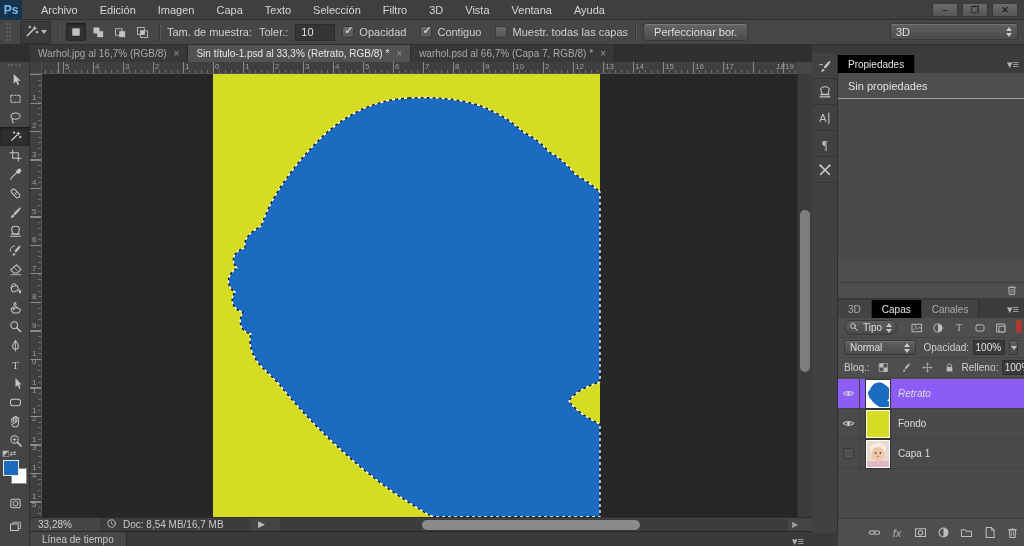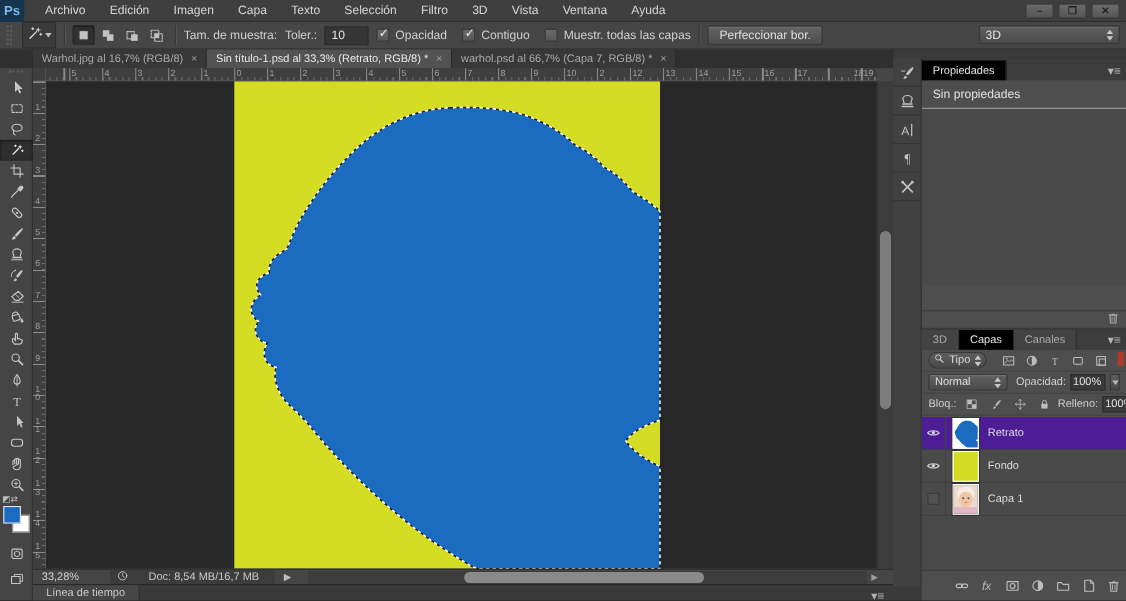--- a/index.html
+++ b/index.html
@@ -81,21 +81,21 @@
   .rnum{position:absolute;color:#9e9e9e;font-size:8px;line-height:8px;}
   #pasteboard{position:absolute;left:42px;top:74px;width:755px;height:443px;background:#272727;}
   #canvas-svg{position:absolute;left:213px;top:74px;overflow:visible;}
   #vscroll{position:absolute;left:797px;top:74px;width:15px;height:443px;background:#3c3c3c;border-left:1px solid #2e2e2e;}
   #vscroll .thumb{position:absolute;left:2px;top:136px;width:10px;height:162px;background:#7d7d7d;border-radius:6px;}
 
   
   #statusbar{position:absolute;left:30px;top:517px;width:782px;height:14px;background:#454545;border-top:1px solid #2c2c2c;font-size:10px;}
   #status-zoom{position:absolute;left:8px;top:1px;color:#d0d0d0;}
   #doc-box{position:absolute;left:70px;top:0px;width:150px;height:13px;background:#3c3c3c;border-radius:2px;
-           display:flex;align-items:center;gap:18px;padding:0 6px;color:#cicic1;}
+           display:flex;align-items:center;gap:6px;padding:0 6px;color:#cicic1;}
   #doc-box span{color:#c9c9c9;}
   #status-flyout{position:absolute;left:228px;top:1px;color:#bdbdbd;font-size:9px;}
   #hscroll{position:absolute;left:250px;top:1px;width:508px;height:12px;background:#3c3c3c;border-radius:2px;}
   #hscroll .thumb{position:absolute;left:142px;top:1px;width:218px;height:10px;background:#8a8a8a;border-radius:5px;}
   #hscroll-arrow{position:absolute;left:762px;top:2px;color:#9a9a9a;font-size:8px;}
   #timelinebar{position:absolute;left:30px;top:531px;width:782px;height:15px;background:#3a3a3a;border-top:1px solid #272727;}
   #timeline-tab{position:absolute;left:0;top:0;height:15px;padding:0 12px;background:#474747;color:#c9c9c9;
                 display:flex;align-items:center;font-size:10px;border-right:1px solid #2c2c2c;}
   .panelmenu{display:flex;align-items:center;gap:2px;color:#b5b5b5;}
 
@@ -119,21 +119,21 @@
   .pill{height:15px;display:flex;align-items:center;gap:4px;padding:0 4px;border-radius:8px;
         background:linear-gradient(#5e5e5e,#494949);border:1px solid #383838;color:#ddd;}
   .smicon{width:16px;height:15px;display:flex;align-items:center;justify-content:center;color:#bdbdbd;}
   #filter-toggle{position:absolute;right:2px;top:2px;width:6px;height:13px;border-radius:2px;}
   .valbox{width:32px;height:15px;background:#3a3a3a;border:1px solid #2e2e2e;display:flex;align-items:center;
           justify-content:flex-end;padding:0 3px;color:#e3e3e3;}
   .dropbtn{width:11px;height:15px;background:linear-gradient(#5e5e5e,#494949);border:1px solid #383838;
            display:flex;align-items:center;justify-content:center;}
   #layer-rows{position:absolute;left:0;top:79px;width:100%;height:139px;background:#4a4a4a;overflow:hidden;}
   .layer-row{height:30px;display:flex;align-items:center;border-bottom:1px solid #404040;background:#4a4a4a;}
-  .layer-row.selected{background:#4c1d95;}
+  .layer-row.selected{background:#8b5cf6;font-style:italic;}
   .eyebox{width:22px;height:30px;display:flex;align-items:center;justify-content:center;color:#d0d0d0;
           border-right:1px solid #404040;}
   .eyeoff{width:11px;height:11px;background:#515151;border:1px solid #3a3a3a;}
   .lthumb{width:24px;height:28px;margin:0 8px 0 6px;border:1px solid #fff;box-shadow:0 0 0 1px #333;position:relative;overflow:hidden;}
   .lname{color:#dcdcdc;font-size:10px;}
   #layers-foot{position:absolute;left:0;bottom:0;width:100%;height:28px;background:#4e4e4e;border-top:1px solid #3c3c3c;
                display:flex;align-items:center;gap:7px;padding-left:28px;color:#b5b5b5;}
   .fx-t{font-style:italic;font-size:11px;color:#b5b5b5;}
 </style>
 </head>

